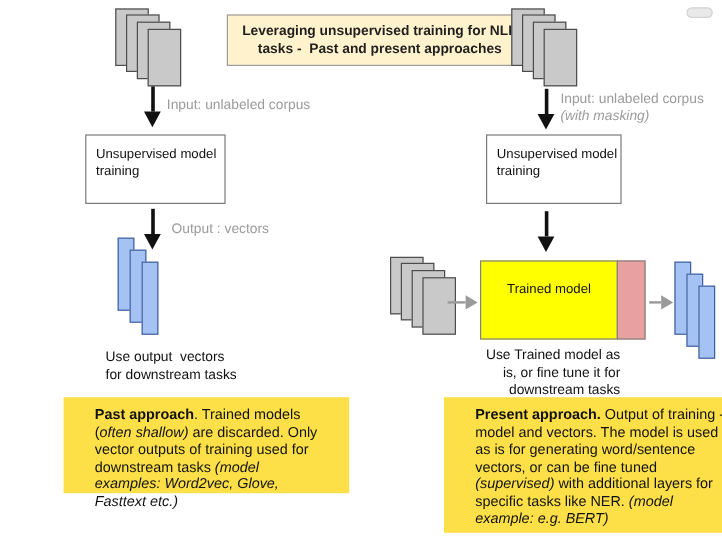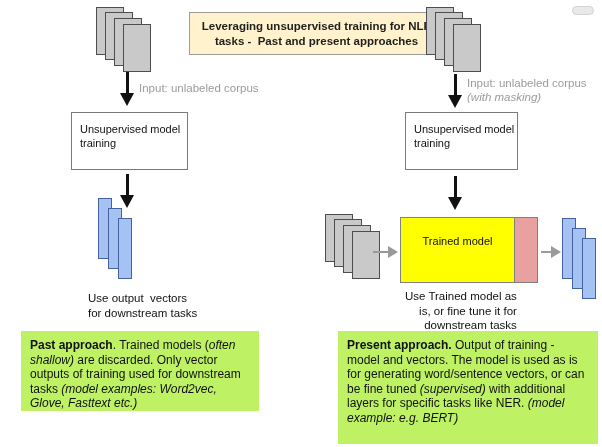--- a/index.html
+++ b/index.html
@@ -52,22 +52,22 @@
     background:#ffffff; border:1px solid #7a7a7a; box-sizing:border-box;
     font-size:11px; line-height:14px; white-space:pre-wrap; padding:9px 0 0 8px;
   }
   .trained-box {
     background:#ffff00; border:1px solid #808080; box-sizing:border-box;
     font-size:11px; text-align:center; padding-top:17px;
   }
   .pink-box { background:#e8a0a0; border:1px solid #808080; box-sizing:border-box; }
   .note { font-size:11.5px; line-height:14.5px; white-space:pre-wrap; color:#111; }
   .summary {
-    background:#bef264; font-size:12px; line-height:14.5px; color:#111;
-    padding:7px 9px; box-sizing:border-box;
+    background:#fde047; font-size:12px; line-height:14.5px; color:#111;
+    padding:7px 26px; box-sizing:border-box;margin-left:32px;
   }
   .summary .bld { font-weight:bold; }
   .summary .it  { font-style:italic; }
   .watermark {
     width:22px; height:9px; border-radius:5px;
     background:#e9e9e9; border:1px solid #d2d2d2; box-sizing:border-box;
   }
 </style>
 </head>
 <body>
@@ -99,20 +99,21 @@
   </div>
   <div class="abs glabel" style="left:139px; top:81px;">Input: unlabeled corpus</div>
 
   <div class="abs proc-box" style="left:71px; top:112px; width:117px; height:58px;">Unsupervised model
 training</div>
 
   <div class="abs varrow" style="left:119px; top:174px; height:34px;">
     <div class="shaft"></div>
       <div class="head"></div>
   </div>
+  <div class="abs glabel" style="left:143px; top:184px;">Output : vectors</div>
 
   <div class="abs vec-stack" style="left:98px; top:198px;">
     <div class="vec"></div>
     <div class="vec"></div>
     <div class="vec"></div>
   </div>
 
   <div class="abs note" style="left:88px; top:291px;">Use output  vectors
 for downstream tasks</div>
 

